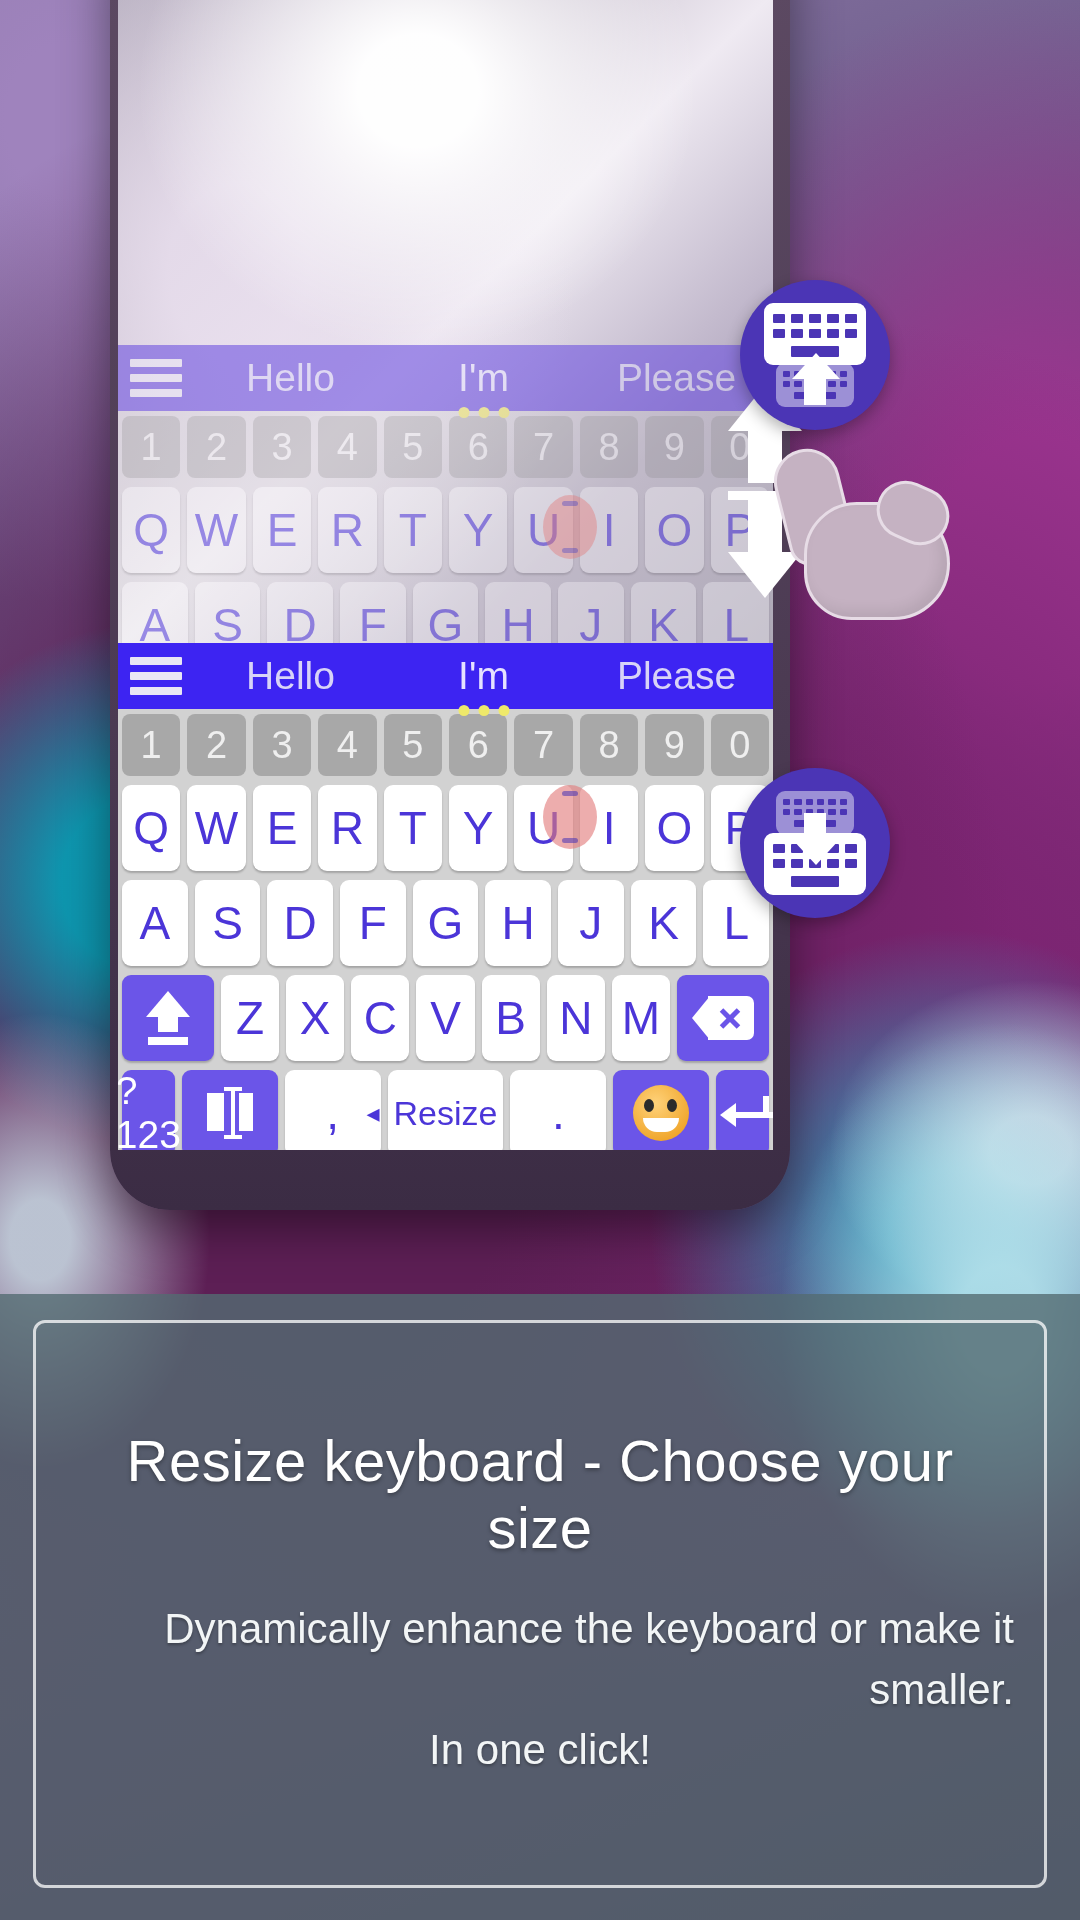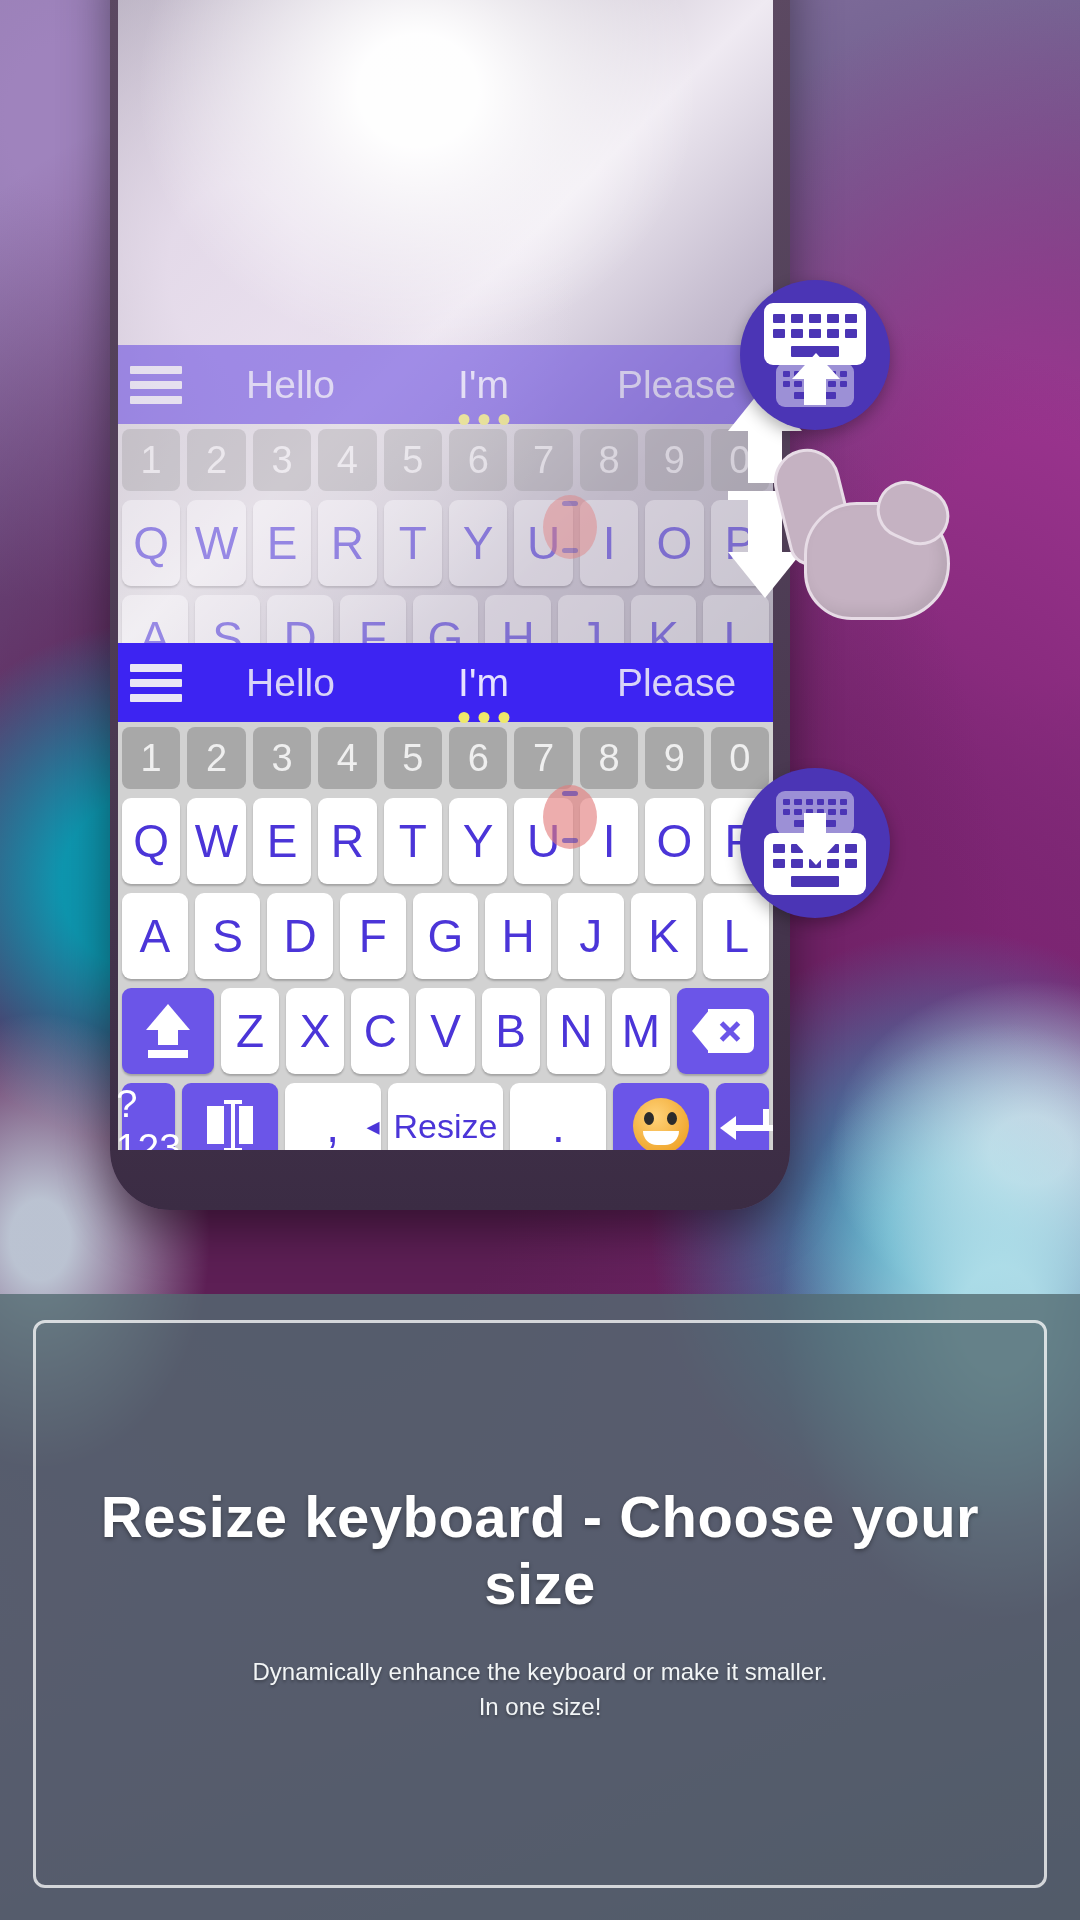--- a/index.html
+++ b/index.html
@@ -52,21 +52,21 @@
       radial-gradient(ellipse 300px 280px at 300px 150px, rgba(255,255,255,.98) 0 60px, rgba(255,255,255,0) 280px),
       radial-gradient(ellipse 340px 420px at 120px 330px, rgba(235,225,240,.85) 0 70px, rgba(235,225,240,0) 340px),
       linear-gradient(135deg,#a9a2b3 0%, #bdb4c3 20%, #efeaf2 38%, #b8aec4 56%, #9b93a8 75%, #8d8599 100%);
   }
 
   
   .kb { position: absolute; left: 0; width: 655px; }
 
   .sugbar {
     display: flex; align-items: center;
-    height: 79px;
+    height: 66px;
     background: #3d24f2;
     position: relative;
   }
   .sugbar.ghost { background: #6a4de0; }
   .hamburger { width: 76px; display:flex; flex-direction:column; align-items:center; gap:7px; }
   .hamburger i { display:block; width: 52px; height: 8px; background: #e9e6f5; border-radius: 1px; }
   .sugs { flex: 1; display: flex; align-items: center; }
   .sug {
     flex: 1; text-align: center; color: #d8d3f7;
     font-size: 39px; position: relative;
@@ -275,26 +275,26 @@
     position: absolute; left: 0; bottom: 0; width: 1080px; height: 626px;
     background: rgba(84,108,114,.80);
   }
   #caption-box {
     position: absolute; left: 33px; top: 26px; right: 33px; bottom: 32px;
     border: 3px solid rgba(255,255,255,.75); border-radius: 12px;
     display: flex; flex-direction: column; align-items: center; justify-content: center;
     padding: 0 30px;
   }
   #cap-title {
-    color: #fff; font-size: 58px; font-weight: 700; letter-spacing: .5px;
+    color: #fff; font-size: 58px; font-weight: 400; letter-spacing: .5px;
     text-shadow: 0 2px 4px rgba(0,0,0,.35); text-align:center;
     margin-bottom: 38px;
   }
   .cap-sub {
-    color: #f2f5f6; font-size: 24px; font-weight: 400; text-align: left;
+    color: #f2f5f6; font-size: 42px; font-weight: 400; text-align: right;
     text-shadow: 0 2px 3px rgba(0,0,0,.3); line-height: 1.45;
   }
 </style>
 </head>
 <body>
 
 <div id="bg"></div>
 <div id="bg2"></div>
 
 <div id="phone"></div>
@@ -568,15 +568,15 @@
       <div class="stem"></div>
         <div class="head"></div>
     </div>
   </div>
 </div>
 
 <div id="caption">
   <div id="caption-box">
     <div id="cap-title">Resize keyboard - Choose your size</div>
     <div class="cap-sub">Dynamically enhance the keyboard or make it smaller.</div>
-    <div class="cap-sub">In one size!</div>
+    <div class="cap-sub">In one click!</div>
   </div>
 </div>
 
 </body></html>

